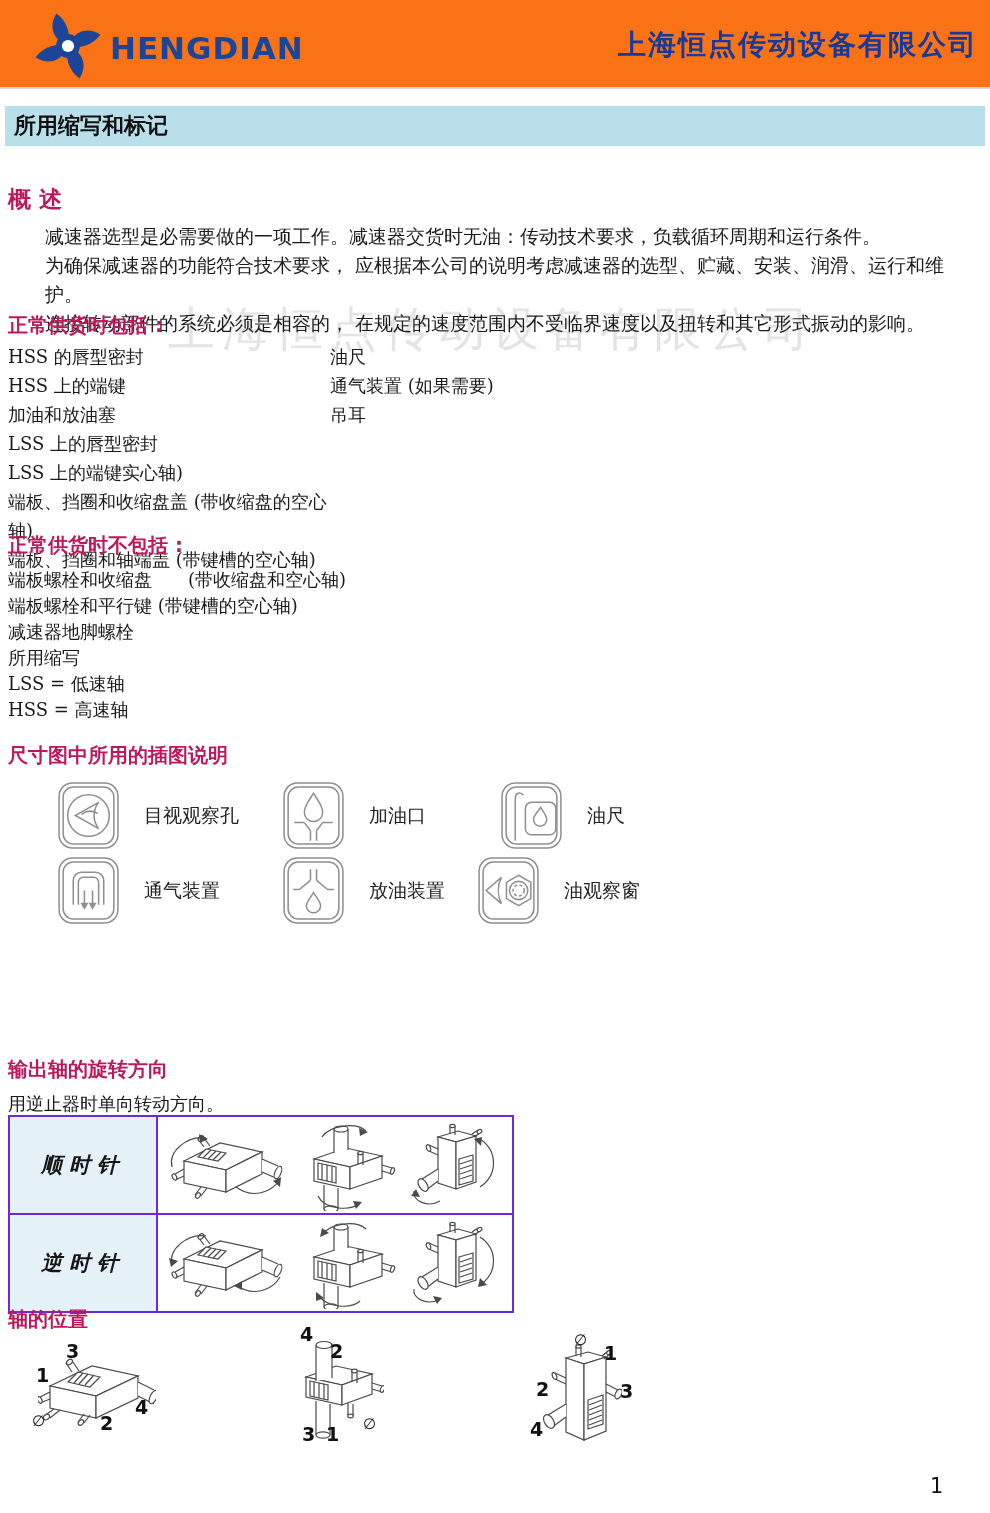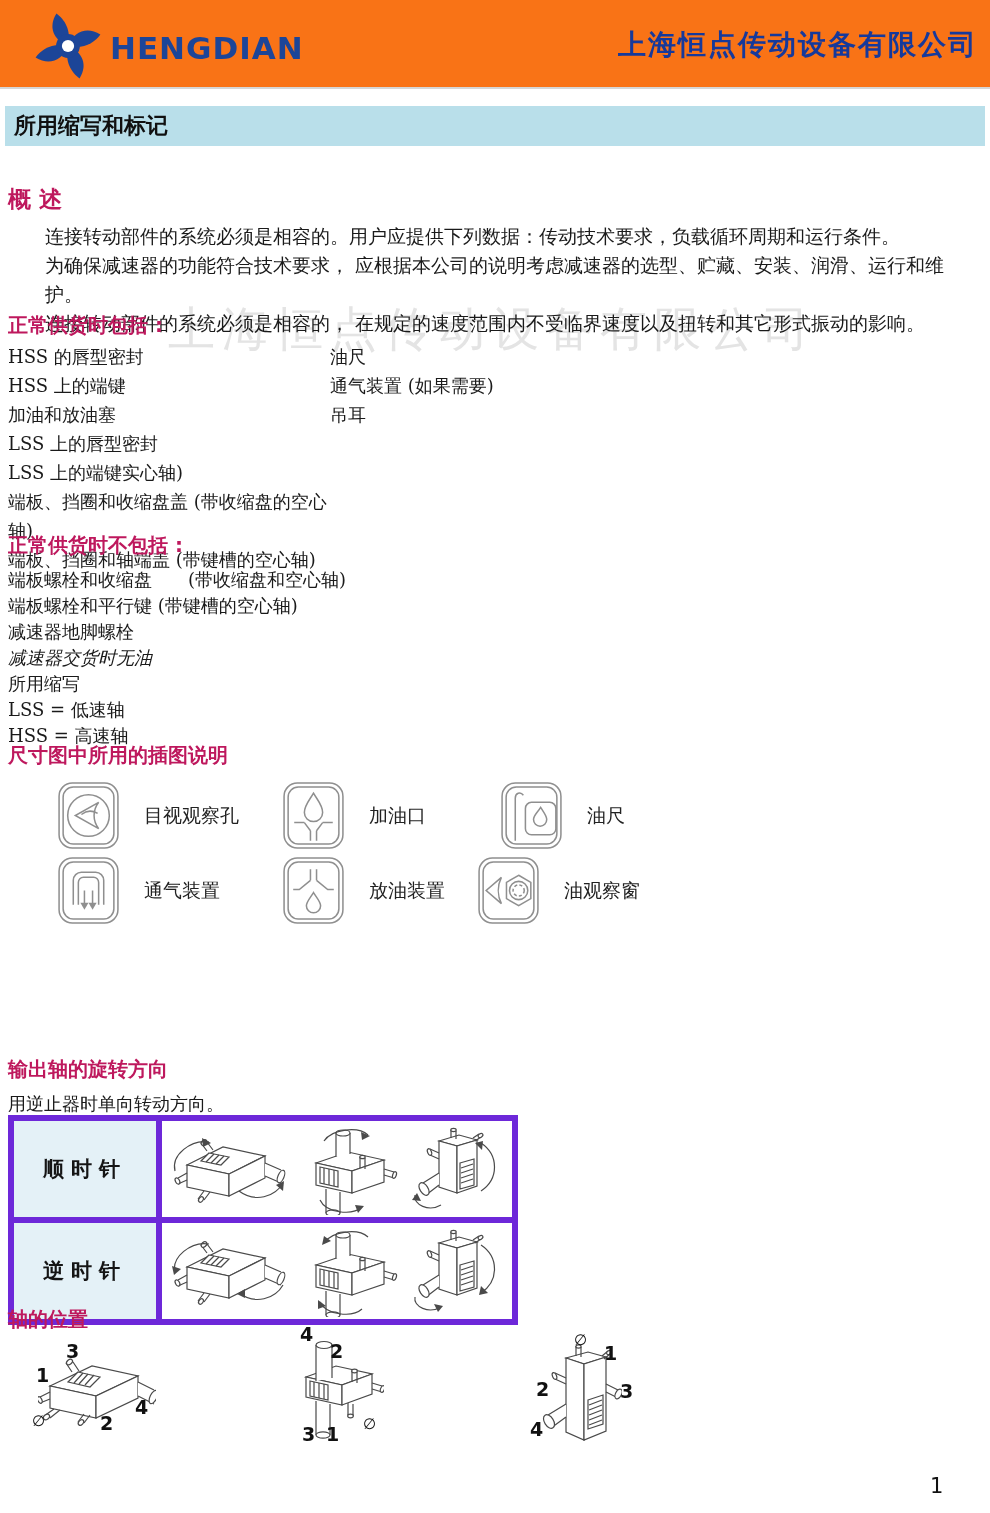--- a/index.html
+++ b/index.html
@@ -41,21 +41,21 @@
   .inc-right { position:absolute; left:322px; top:30px; width:330px; }
 
   
   .legend-item { position:absolute; display:flex; align-items:center; }
   .lg-icon { width:63px; height:69px; display:block; }
   .lg-icon svg { width:63px; height:69px; display:block; }
   .lg-label { margin-left:24px; font-size:19px; color:#222; }
 
   
   .rot-table { position:absolute; left:8px; top:1115px; border-collapse:collapse; z-index:1; }
-  .rot-table td { border:6px solid #6d28d9; }
+  .rot-table td { border:2px solid #6d28d9;font-style:italic; }
   .rot-label { width:148px; height:91px; background:#e4f1f7; text-align:center;
                vertical-align:middle; font-family:"DejaVu Sans", sans-serif;
                font-weight:bold; font-size:21px; letter-spacing:7px; color:#151515; }
   .rot-cell { width:356px; height:91px; background:#fff; }
   .rot-cell .cellflex { display:flex; justify-content:space-around; align-items:center;
                         width:100%; height:100%; padding:2px 4px; }
 
   .draw { display:block; }
 
   
@@ -155,21 +155,21 @@
     <div class="logo-text">HENGDIAN</div>
     <div class="company">上海恒点传动设备有限公司</div>
   </div>
 
   <div class="banner">所用缩写和标记</div>
 
   <div class="sec" style="top:184px;">
     <div class="h-sec h-big">概 述</div>
   </div>
   <div class="sec" style="top:222px; left:45px; width:920px;">
-    <div class="para">连接转动部件的系统必须是相容的。用户应提供下列数据：传动技术要求，负载循环周期和运行条件。</div>
+    <div class="para">减速器选型是必需要做的一项工作。减速器交货时无油：传动技术要求，负载循环周期和运行条件。</div>
     <div class="para">为确保减速器的功能符合技术要求， 应根据本公司的说明考虑减速器的选型、贮藏、安装、润滑、运行和维护。</div>
     <div class="para">连接转动部件的系统必须是相容的， 在规定的速度范围内不受临界速度以及扭转和其它形式振动的影响。</div>
   </div>
 
   <div class="sec" style="top:312px; width:970px; height:218px;">
     <div class="h-sec">正常供货时包括 :</div>
     <div class="inc-left">
       <div class="li">HSS 的唇型密封</div>
       <div class="li">HSS 上的端键</div>
       <div class="li">加油和放油塞</div>
@@ -183,21 +183,20 @@
       <div class="li">通气装置 (如果需要)</div>
       <div class="li">吊耳</div>
     </div>
   </div>
 
   <div class="sec" style="top:532px; width:600px;">
     <div class="h-sec" style="margin-bottom:8px;">正常供货时不包括 :</div>
     <div class="li li26">端板螺栓和收缩盘　　(带收缩盘和空心轴)</div>
     <div class="li li26">端板螺栓和平行键 (带键槽的空心轴)</div>
     <div class="li li26">减速器地脚螺栓</div>
-    <div class="li li26 it">减速器交货时无油</div>
     <div class="li li26">所用缩写</div>
     <div class="li li26">LSS = 低速轴</div>
     <div class="li li26">HSS = 高速轴</div>
   </div>
 
   <div class="sec" style="top:742px; left:0; width:966px; height:196px;">
     <div class="h-sec" style="margin-left:8px;">尺寸图中所用的插图说明</div>
 
     <div class="legend-item" style="left:57px; top:39px;">
       <span class="lg-icon">

